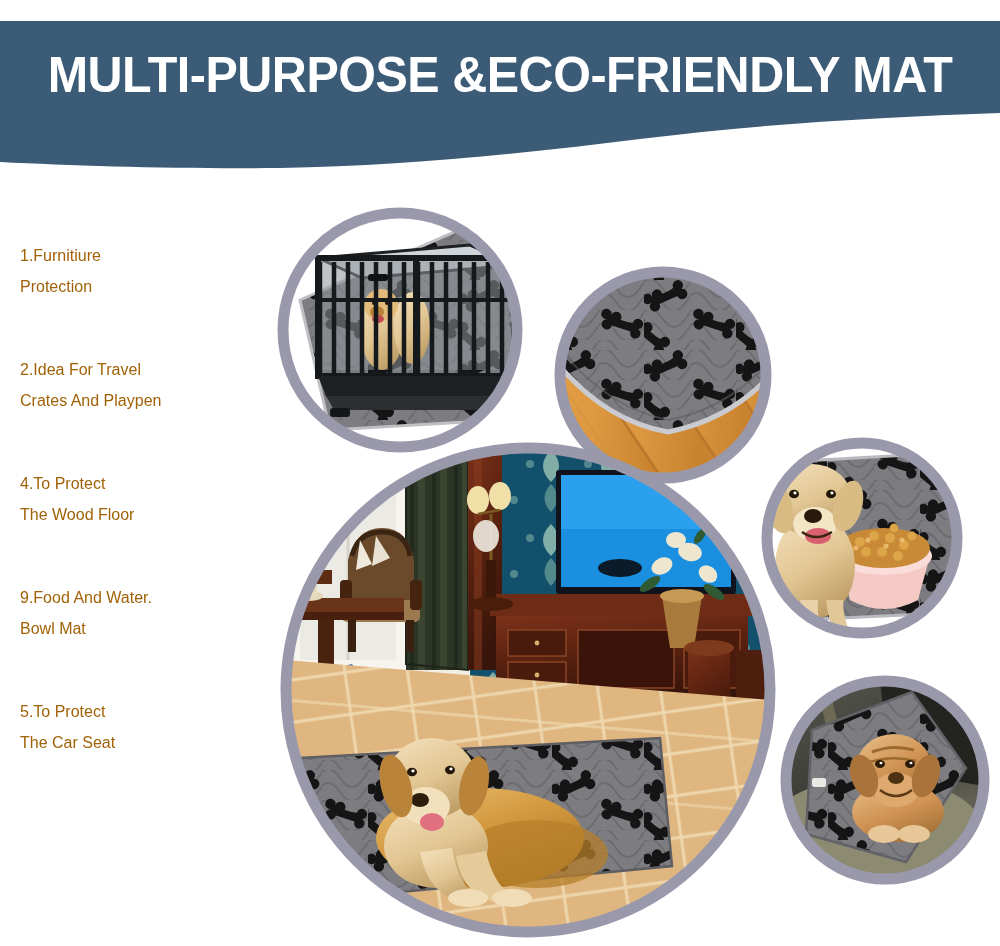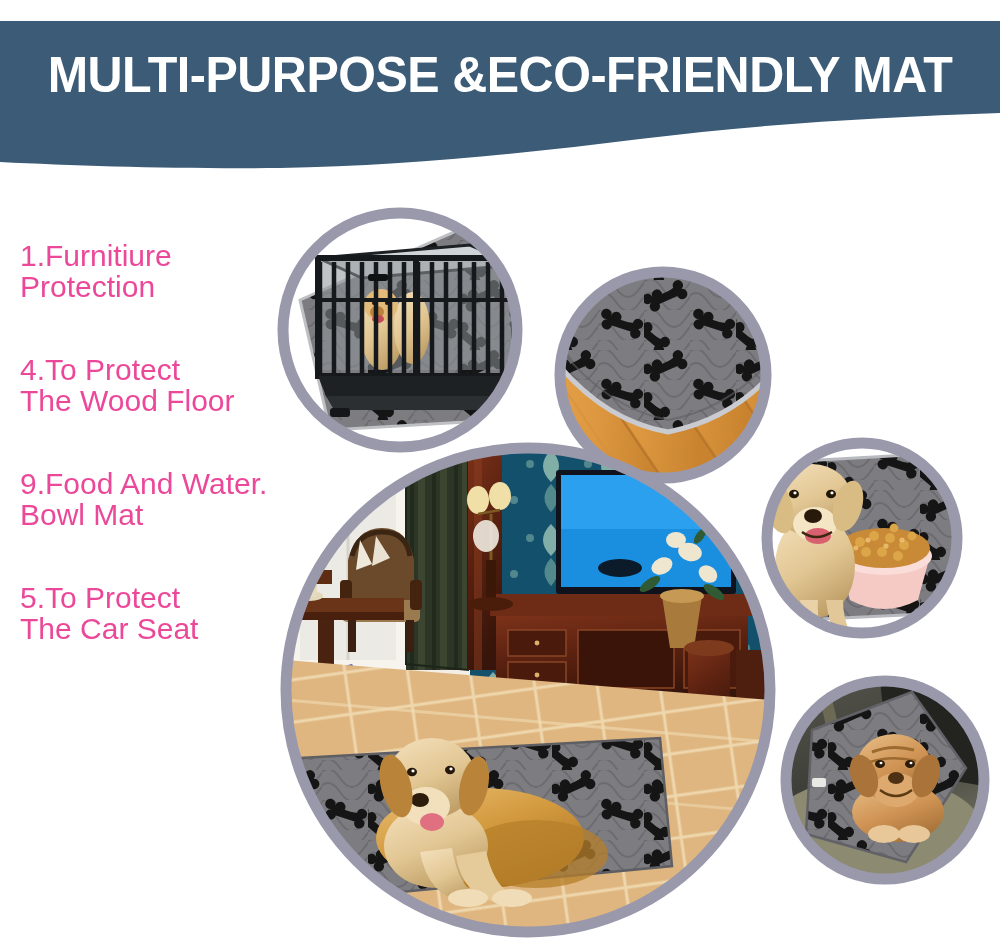--- a/index.html
+++ b/index.html
@@ -47,23 +47,23 @@
   }
 
   
   #feature-list {
     position: absolute;
     left: 20px;
     top: 240px;
     width: 262px;
   }
   .feature-item {
-    color: #ec4899;
+    color: #a16207;
     font-family: "Liberation Sans", sans-serif;
-    font-size: 30px;
+    font-size: 16px;
     line-height: 31px;
     margin-bottom: 52px;
     white-space: pre-line;
   }
   .feature-item:last-child { margin-bottom: 0; }
 
   
   #collage {
     position: absolute;
     left: 0; top: 0;
@@ -86,20 +86,22 @@
   <div id="header-banner">
     <svg width="1000" height="150" viewBox="0 0 1000 150" xmlns="http://www.w3.org/2000/svg">
       <path id="banner-shape" d="M0,0 L1000,0 L1000,92 C880,96 760,103 640,118 C520,133 400,145 280,147 C180,148 80,145 0,141 Z" fill="#3c5b77"></path>
     </svg>
     <div id="header-title">MULTI-PURPOSE &amp;ECO-FRIENDLY MAT</div>
   </div>
 
   <div id="feature-list">
     <div class="feature-item">1.Furnitiure
   Protection</div>
+    <div class="feature-item">2.Idea For Travel
+  Crates And Playpen</div>
     <div class="feature-item">4.To Protect
   The Wood Floor</div>
     <div class="feature-item">9.Food And Water.
   Bowl Mat</div>
     <div class="feature-item">5.To Protect
   The Car Seat</div>
   </div>
 
   <div id="collage">
     <svg width="1000" height="946" viewBox="0 0 1000 946" xmlns="http://www.w3.org/2000/svg">

